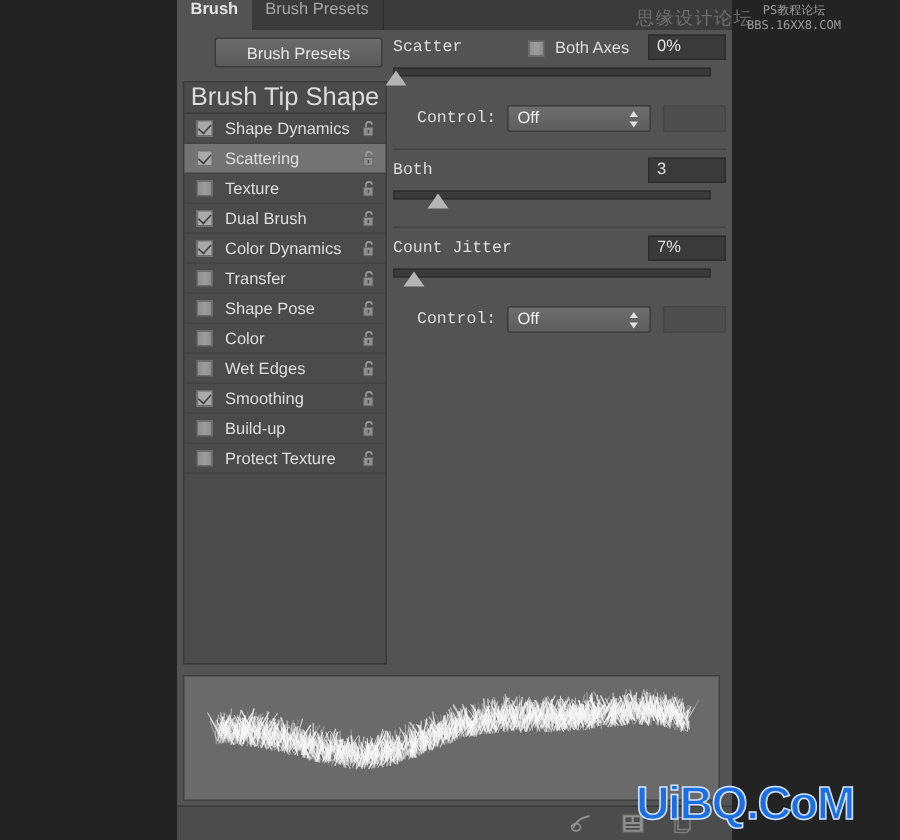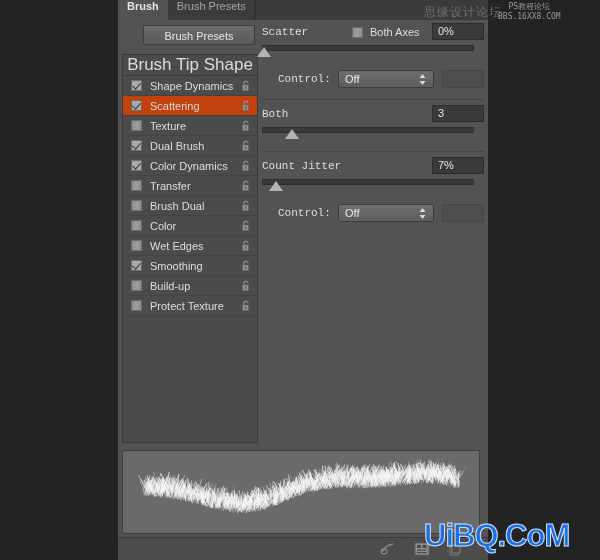--- a/index.html
+++ b/index.html
@@ -101,21 +101,21 @@
     position: relative;
     height: 20px;
     display: flex;
     align-items: center;
     padding-left: 8px;
     box-sizing: border-box;
     border-bottom: 1px solid #434343;
     cursor: pointer;
   }
   .list-row.selected {
-    background: #c2410c;
+    background: #737373;
   }
   .chk {
     width: 11px;
     height: 11px;
     background: #a9a9a9;
     border: 1px solid #6c6c6c;
     box-sizing: border-box;
     position: relative;
     flex: 0 0 auto;
     display: inline-block;
@@ -416,21 +416,21 @@
         <span class="row-label">Transfer</span>
         <svg class="lock" viewBox="0 0 10 12">
           <path d="M3 5 V3.2 A2 2 0 0 1 7 3.2" fill="none" stroke="#9a9a9a" stroke-width="1.1"></path>
           <rect x="1.5" y="5" width="6" height="5.5" fill="#8f8f8f" stroke="#6a6a6a" stroke-width="0.6"></rect>
           <rect x="4.1" y="6.6" width="1" height="2.2" fill="#4a4a4a"></rect>
         </svg>
       </div>
 
       <div class="list-row">
         <span class="chk unchecked"></span>
-        <span class="row-label">Brush Dual</span>
+        <span class="row-label">Shape Pose</span>
         <svg class="lock" viewBox="0 0 10 12">
           <path d="M3 5 V3.2 A2 2 0 0 1 7 3.2" fill="none" stroke="#9a9a9a" stroke-width="1.1"></path>
           <rect x="1.5" y="5" width="6" height="5.5" fill="#8f8f8f" stroke="#6a6a6a" stroke-width="0.6"></rect>
           <rect x="4.1" y="6.6" width="1" height="2.2" fill="#4a4a4a"></rect>
         </svg>
       </div>
 
       <div class="list-row">
         <span class="chk unchecked"></span>
         <span class="row-label">Color</span>

